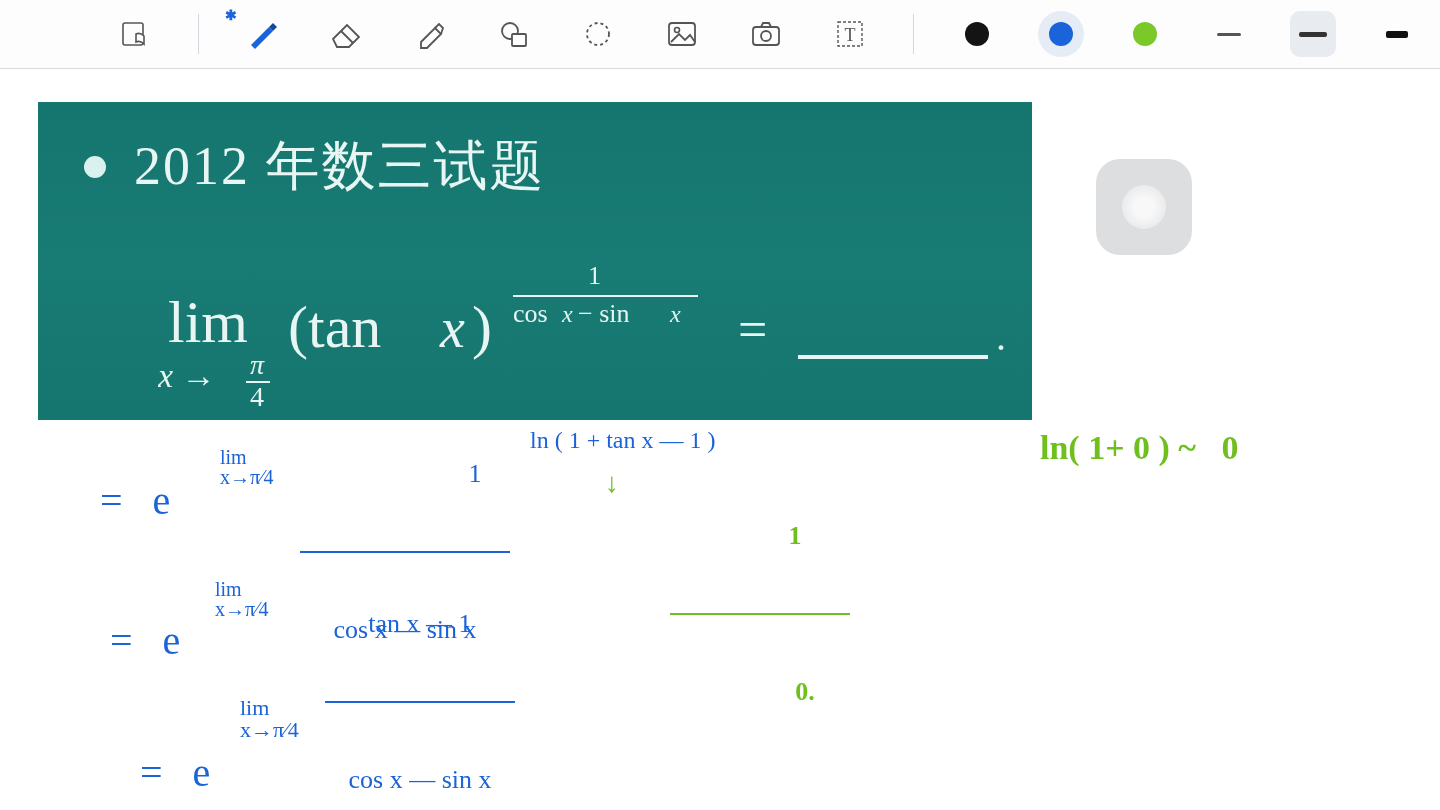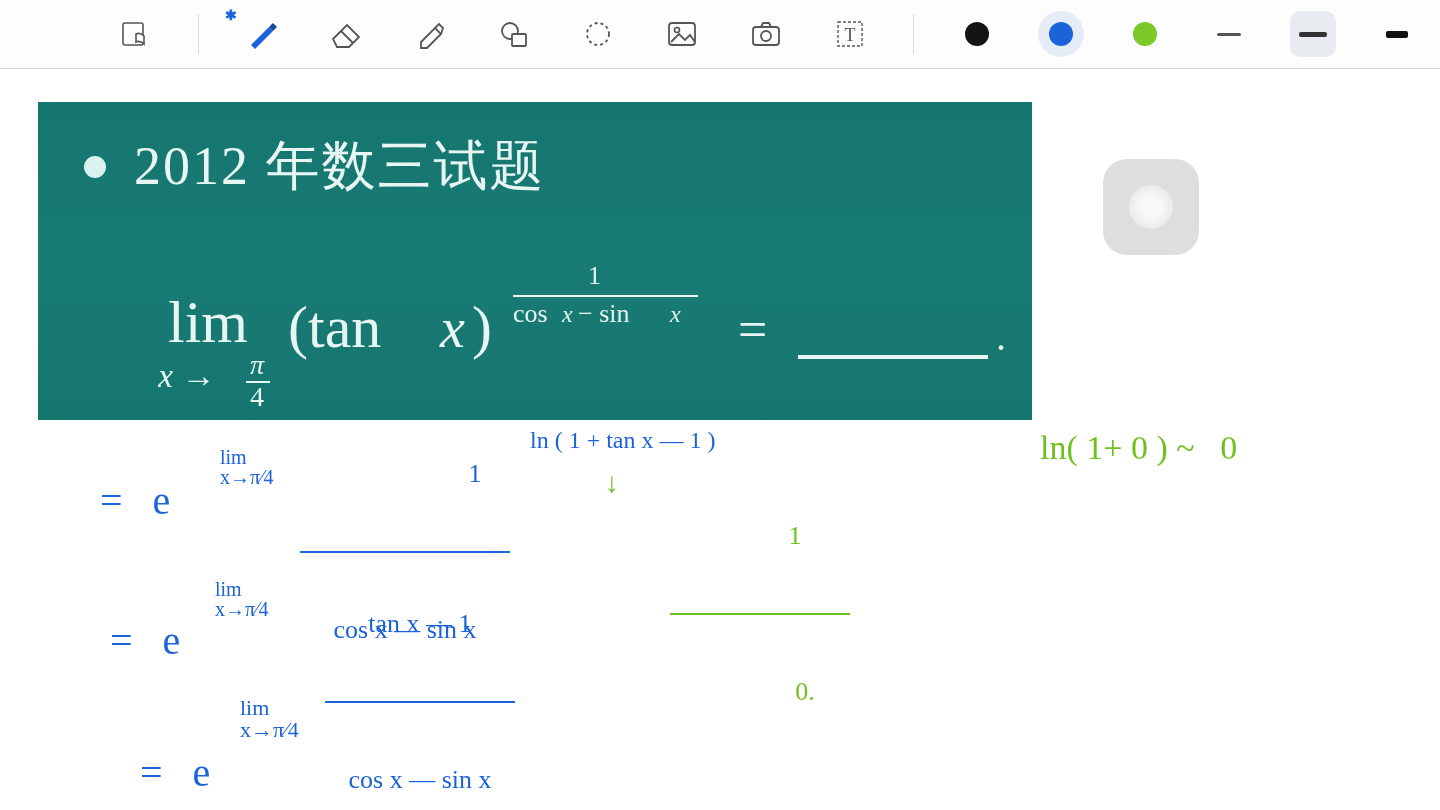--- a/index.html
+++ b/index.html
@@ -63,21 +63,20 @@
   }
   .stroke-btn {
     width:46px;height:46px;display:flex;align-items:center;justify-content:center;border-radius:10px;cursor:pointer;
   }
   .stroke-btn.selected { background:#e8ebef; }
   .canvas-area {
     position: relative;
     width: 1208px;
     height: 742px;
     background: #fff;
-    padding-left: 7px;
   }
   .chalkboard {
     position: absolute;
     left: 38px;
     top: 33px;
     width: 994px;
     height: 318px;
     background: linear-gradient(180deg,#15766f 0%, #187b74 50%, #15766f 100%);
     color: #f5fbfa;
     font-family: "Times New Roman", serif;
@@ -103,21 +102,21 @@
     left: 120px;
     top: 160px;
     color:#e7f5f3;
   }
   .hand {
     position:absolute;
     font-family: "Comic Sans MS", "Segoe Script", cursive;
     white-space: pre;
   }
   .blue { color:#1b63d9; }
-  .green { color:#6fbf1f; }
+  .green { color:#6fbf1f;font-weight:bold; }
   .assistive {
     position:absolute;
     right: 16px;
     top: 90px;
     width: 96px;
     height: 96px;
     border-radius: 24px;
     background: rgba(180,182,186,0.45);
     display:flex;align-items:center;justify-content:center;
   }

